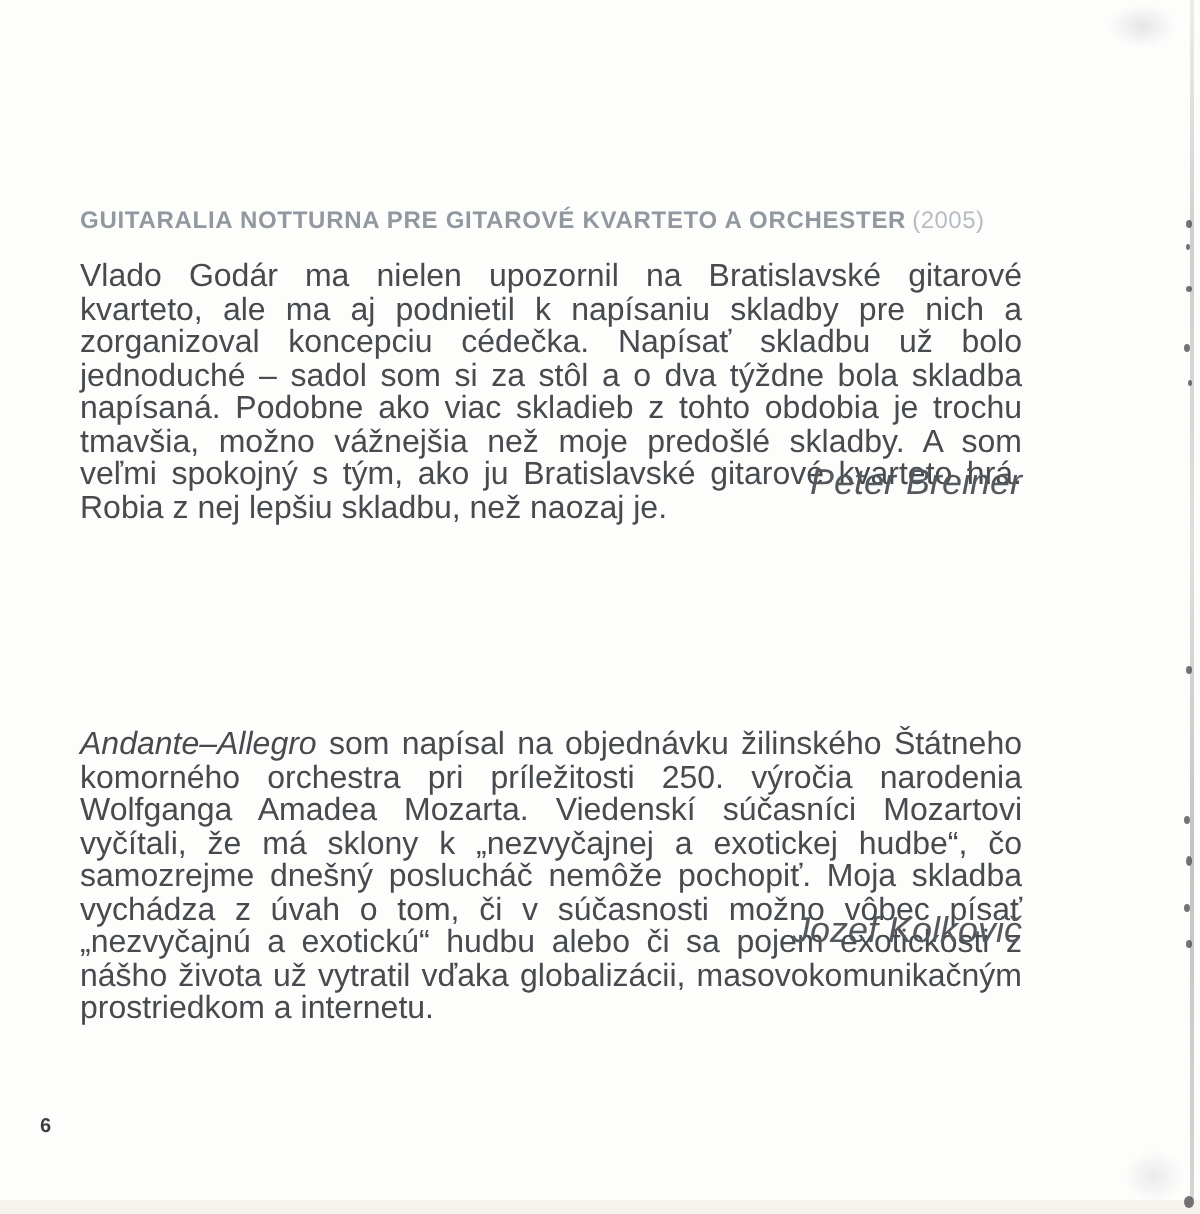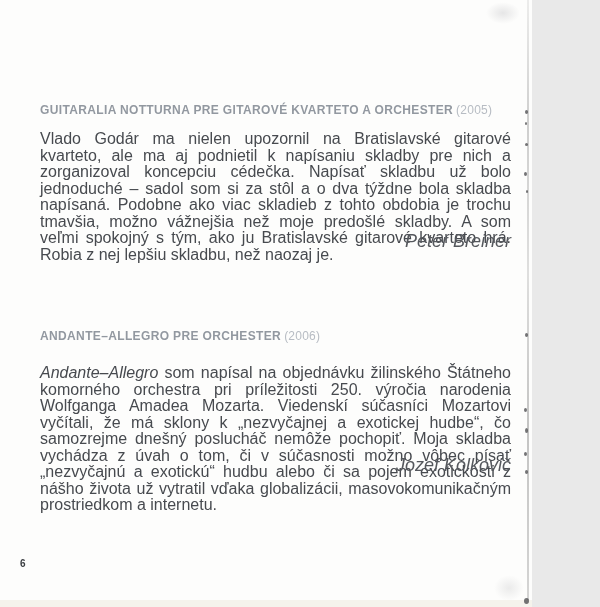--- a/index.html
+++ b/index.html
@@ -2,21 +2,21 @@
 <html><head>
 <meta charset="utf-8">
 <style>
   html, body {
     margin: 0;
     padding: 0;
     background: #e9e9e9;
   }
   .page {
     position: relative;
-    width: 532px;
+    width: 600px;
     height: 607px;
     background: #fdfdfc;
     overflow: hidden;
     font-family: "Liberation Sans", sans-serif;
     text-decoration: underline;
   }
   .section {
     position: absolute;
     left: 40px;
     width: 471px;
@@ -127,25 +127,20 @@
       <span>GUITARALIA NOTTURNA PRE GITAROVÉ KVARTETO A ORCHESTER</span><span class="year">(2005)</span>
     </div>
   </div>
 
   <div class="para" style="top:131px;">
     <span class="lead-italic"></span><span>Vlado Godár ma nielen upozornil na Bratislavské gitarové kvarteto, ale ma aj podnietil k napísaniu skladby pre nich a zorganizoval koncepciu cédečka. Napísať skladbu už bolo jednoduché – sadol som si za stôl a o dva týždne bola skladba napísaná. Podobne ako viac skladieb z tohto obdobia je trochu tmavšia, možno vážnejšia než moje predošlé skladby. A som veľmi spokojný s tým, ako ju Bratislavské gitarové kvarteto hrá. Robia z nej lepšiu skladbu, než naozaj je.</span>
   </div>
 
   <div class="author" style="top:231px;">Peter Breiner</div>
 
-  <div class="section" style="top:329px;">
-    <div class="heading">
-      <span>ANDANTE–ALLEGRO PRE ORCHESTER</span><span class="year">(2006)</span>
-    </div>
-  </div>
 
   <div class="para" style="top:365px;">
     <span class="lead-italic">Andante–Allegro</span><span> som napísal na objednávku žilinského Štátneho komorného orchestra pri príležitosti 250. výročia narodenia Wolfganga Amadea Mozarta. Viedenskí súčasníci Mozartovi vyčítali, že má sklony k „nezvyčajnej a exotickej hudbe“, čo samozrejme dnešný poslucháč nemôže pochopiť. Moja skladba vychádza z úvah o tom, či v súčasnosti možno vôbec písať „nezvyčajnú a exotickú“ hudbu alebo či sa pojem exotickosti z nášho života už vytratil vďaka globalizácii, masovokomunikačným prostriedkom a internetu.</span>
   </div>
 
   <div class="author" style="top:455px;">Jozef Kolkovič</div>
 
   <div class="page-number">6</div>
 
   <div class="scan-edge-line"></div>

